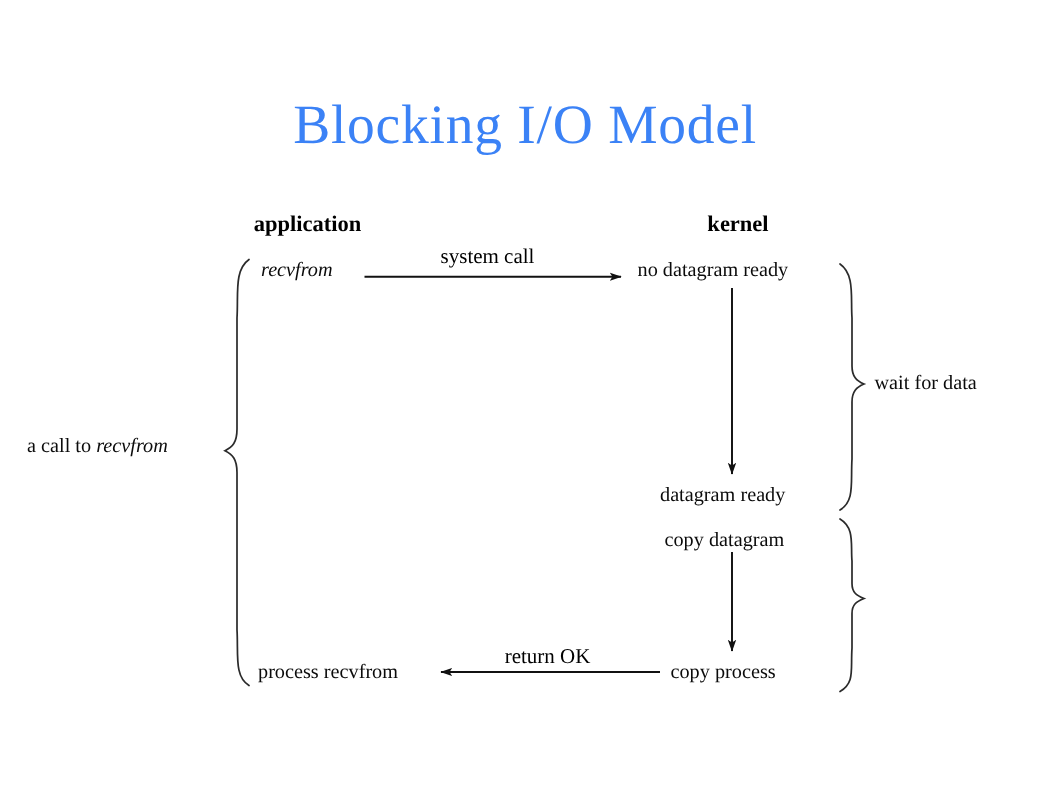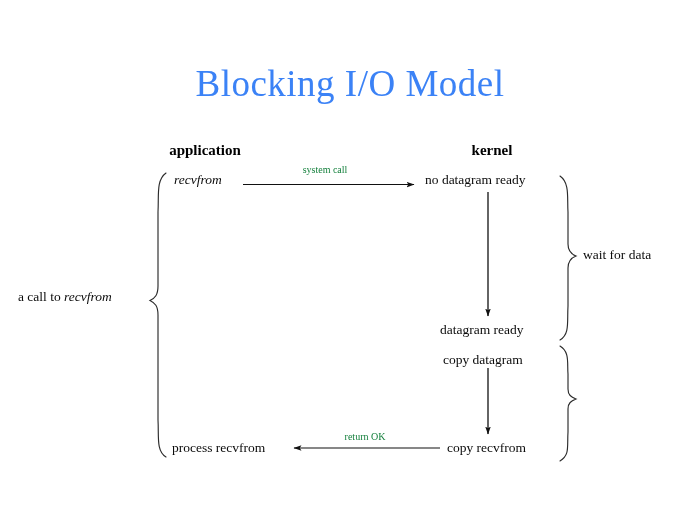--- a/index.html
+++ b/index.html
@@ -46,23 +46,23 @@
   .node.ital { font-style: italic; }
 
   #node-recvfrom         { left: 174px; top: 172px; }
   #node-no-datagram      { left: 425px; top: 172px; }
   #node-datagram-ready   { left: 440px; top: 322px; }
   #node-copy-datagram    { left: 443px; top: 352px; }
   #node-copy-complete    { left: 447px; top: 440px; }
   #node-process-datagram { left: 172px; top: 440px; }
 
   .arrow-label {
-    font-size: 10px;
+    font-size: 14px;
     white-space: nowrap;
-    color: #15803d;
+    color: #000000;
     text-align: center;
   }
   #label-system-call { left: 245px; top: 164px; width: 160px; }
   #label-return-ok   { left: 300px; top: 431px; width: 130px; }
 
   .side-label {
     font-size: 13.5px;
     line-height: 16px;
     color: #0b0b0b;
     white-space: nowrap;
@@ -92,21 +92,21 @@
   <div class="abs col-head" id="head-kernel">kernel</div>
 
   <div class="abs node ital" id="node-recvfrom">recvfrom</div>
 
   <div class="abs node" id="node-no-datagram">no datagram ready</div>
 
   <div class="abs node" id="node-datagram-ready">datagram ready</div>
 
   <div class="abs node" id="node-copy-datagram">copy datagram</div>
 
-  <div class="abs node" id="node-copy-complete">copy recvfrom</div>
+  <div class="abs node" id="node-copy-complete">copy process</div>
 
   <div class="abs node" id="node-process-datagram">process recvfrom</div>
 
   <div class="abs arrow-label" id="label-system-call">system  call</div>
 
   <div class="abs arrow-label" id="label-return-ok">return OK</div>
 
   <div class="abs side-label" id="label-process-blocks">
     <div><span>a call to </span><span class="node ital" style="font-size:13.5px">recvfrom</span></div>
   </div>

